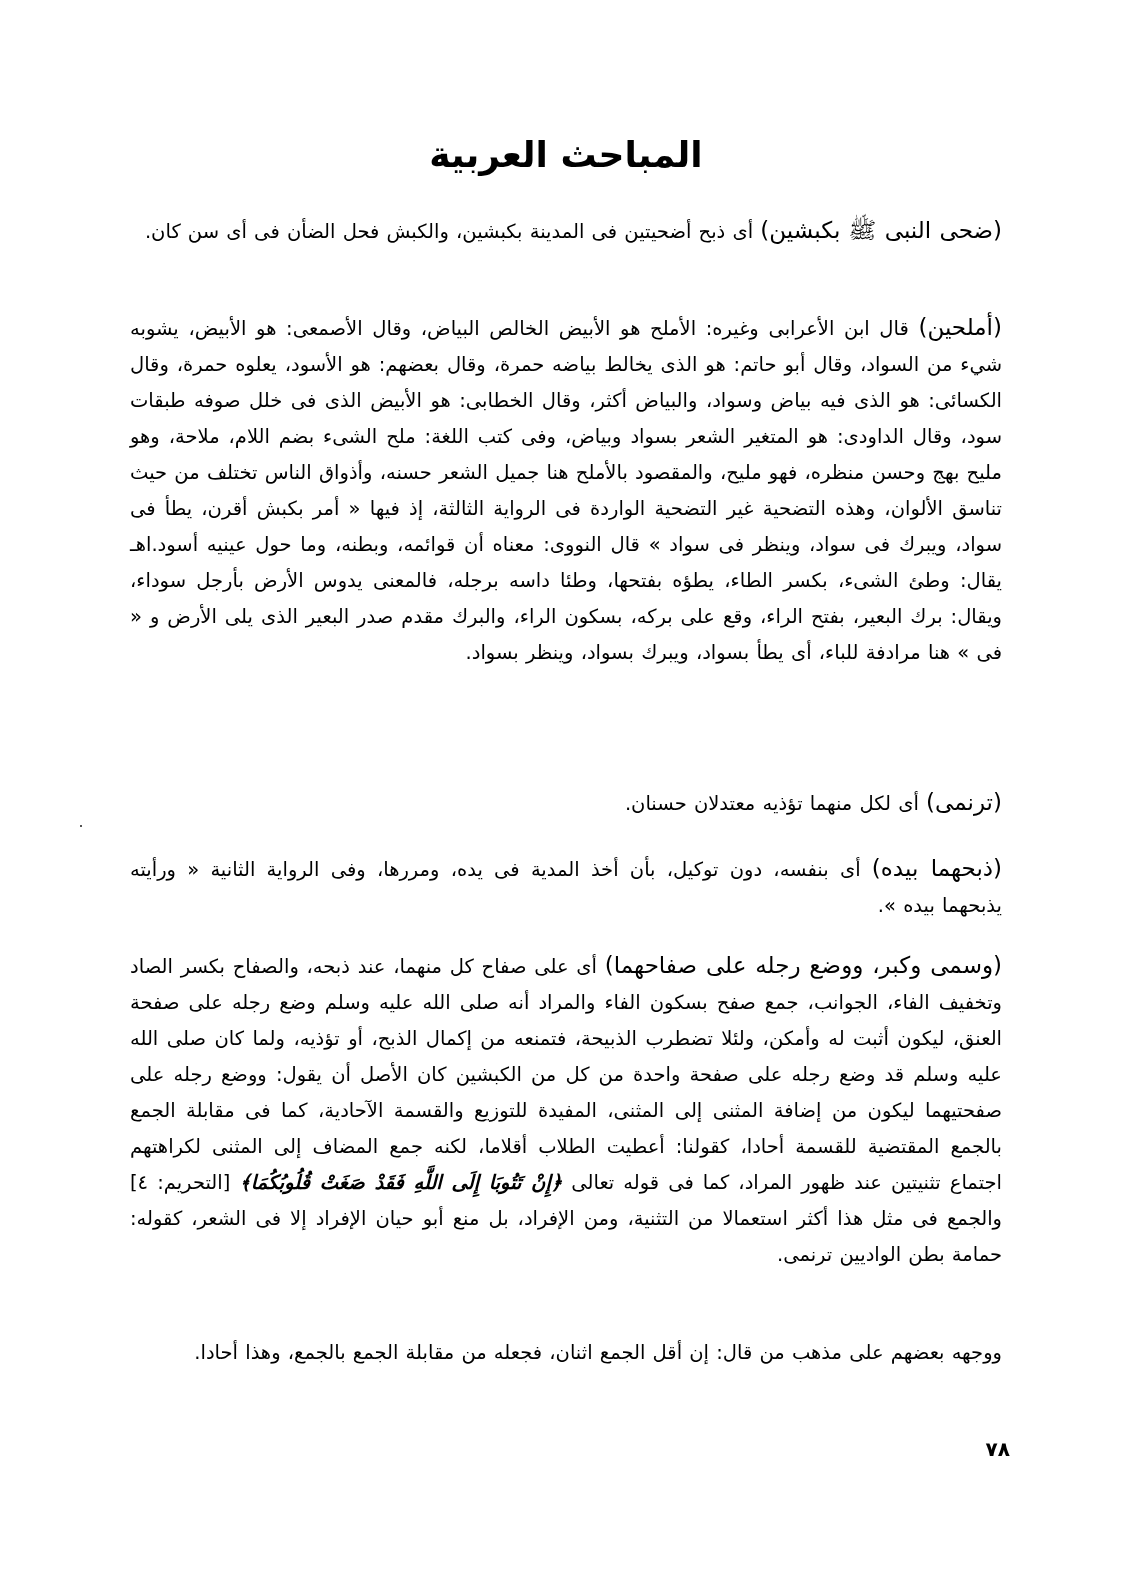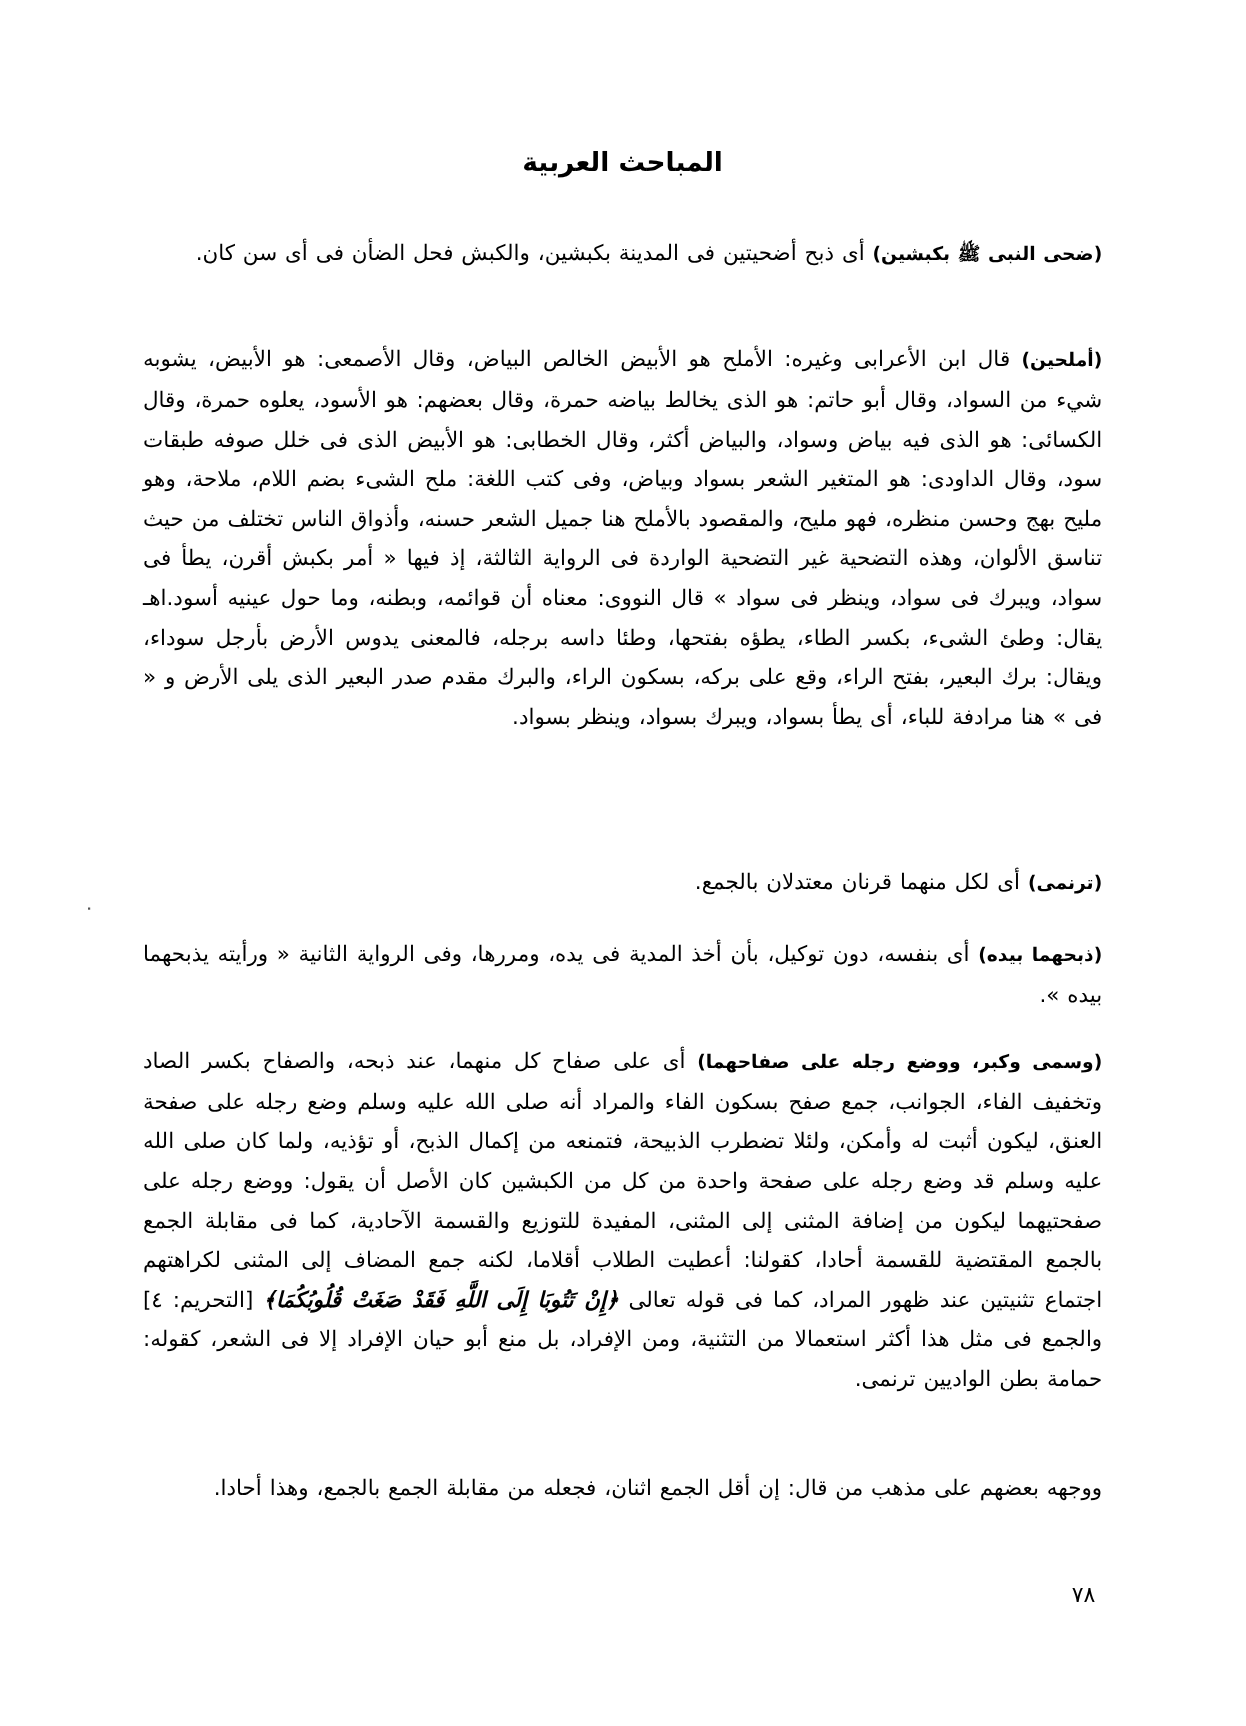--- a/index.html
+++ b/index.html
@@ -21,59 +21,59 @@
       top: 0;
       width: 872px;
       direction: rtl;
     }
     .title {
       position: absolute;
       top: 108px;
       left: 0;
       width: 872px;
       text-align: center;
-      font-size: 24px;
+      font-size: 36px;
       font-weight: bold;
       line-height: 46px;
     }
     .para {
       position: absolute;
       left: 0;
       width: 872px;
       font-size: 19.5px;
       line-height: 36px;
       text-align: justify;
       text-align-last: right;
       word-spacing: 1px;
     }
     .para .lemma {
-      font-weight: bold;
-      font-size: 17px;
+      font-weight: normal;
+      font-size: 23px;
     }
     .indent {
       padding-right: 26px;
     }
     .p1 { top: 192px; }
     .p2 { top: 297px; margin-top: 12px; }
     .p3 { top: 764px; }
     .p4 { top: 830px; }
     .p5 { top: 927px; }
     .p6 { top: 1315px; }
     .quran {
       font-weight: bold;
       font-style: italic;
     }
     .page-number {
       position: absolute;
       top: 1437px;
       left: 960px;
       width: 50px;
-      text-align: center;
+      text-align: right;
       font-size: 20px;
-      font-weight: normal;
+      font-weight: bold;
       direction: rtl;
     }
     .scan-dot {
       position: absolute;
       left: 80px;
       top: 825px;
       width: 2px;
       height: 2px;
       background: #555555;
     }
@@ -87,21 +87,21 @@
 
   <p class="para p1 indent">
     <span class="lemma">(ضحى النبى ﷺ بكبشين)</span><span> أى ذبح أضحيتين فى المدينة بكبشين، والكبش فحل الضأن فى أى سن كان.</span>
   </p>
 
   <p class="para p2 indent">
     <span class="lemma">(أملحين)</span><span> قال ابن الأعرابى وغيره: الأملح هو الأبيض الخالص البياض، وقال الأصمعى: هو الأبيض، يشوبه شيء من السواد، وقال أبو حاتم: هو الذى يخالط بياضه حمرة، وقال بعضهم: هو الأسود، يعلوه حمرة، وقال الكسائى: هو الذى فيه بياض وسواد، والبياض أكثر، وقال الخطابى: هو الأبيض الذى فى خلل صوفه طبقات سود، وقال الداودى: هو المتغير الشعر بسواد وبياض، وفى كتب اللغة: ملح الشىء بضم اللام، ملاحة، وهو مليح بهج وحسن منظره، فهو مليح، والمقصود بالأملح هنا جميل الشعر حسنه، وأذواق الناس تختلف من حيث تناسق الألوان، وهذه التضحية غير التضحية الواردة فى الرواية الثالثة، إذ فيها « أمر بكبش أقرن، يطأ فى سواد، ويبرك فى سواد، وينظر فى سواد » قال النووى: معناه أن قوائمه، وبطنه، وما حول عينيه أسود.اهـ يقال: وطئ الشىء، بكسر الطاء، يطؤه بفتحها، وطئا داسه برجله، فالمعنى يدوس الأرض بأرجل سوداء، ويقال: برك البعير، بفتح الراء، وقع على بركه، بسكون الراء، والبرك مقدم صدر البعير الذى يلى الأرض و « فى » هنا مرادفة للباء، أى يطأ بسواد، ويبرك بسواد، وينظر بسواد.</span>
   </p>
 
   <p class="para p3 indent">
-    <span class="lemma">(ترنمى)</span><span> أى لكل منهما قرنان معتدلان بالجمع.</span>
+    <span class="lemma">(ترنمى)</span><span> أى لكل منهما تؤذيه معتدلان حسنان.</span>
   </p>
 
   <p class="para p4 indent">
     <span class="lemma">(ذبحهما بيده)</span><span> أى بنفسه، دون توكيل، بأن أخذ المدية فى يده، ومررها، وفى الرواية الثانية « ورأيته يذبحهما بيده ».</span>
   </p>
 
   <p class="para p5 indent">
     <span class="lemma">(وسمى وكبر، ووضع رجله على صفاحهما)</span><span> أى على صفاح كل منهما، عند ذبحه، والصفاح بكسر الصاد وتخفيف الفاء، الجوانب، جمع صفح بسكون الفاء والمراد أنه صلى الله عليه وسلم وضع رجله على صفحة العنق، ليكون أثبت له وأمكن، ولئلا تضطرب الذبيحة، فتمنعه من إكمال الذبح، أو تؤذيه، ولما كان صلى الله عليه وسلم قد وضع رجله على صفحة واحدة من كل من الكبشين كان الأصل أن يقول: ووضع رجله على صفحتيهما ليكون من إضافة المثنى إلى المثنى، المفيدة للتوزيع والقسمة الآحادية، كما فى مقابلة الجمع بالجمع المقتضية للقسمة أحادا، كقولنا: أعطيت الطلاب أقلاما، لكنه جمع المضاف إلى المثنى لكراهتهم اجتماع تثنيتين عند ظهور المراد، كما فى قوله تعالى </span><span class="quran">﴿إِنْ تَتُوبَا إِلَى اللَّهِ فَقَدْ صَغَتْ قُلُوبُكُمَا﴾</span><span> [التحريم: ٤] والجمع فى مثل هذا أكثر استعمالا من التثنية، ومن الإفراد، بل منع أبو حيان الإفراد إلا فى الشعر، كقوله: حمامة بطن الواديين ترنمى.</span>
   </p>
 

